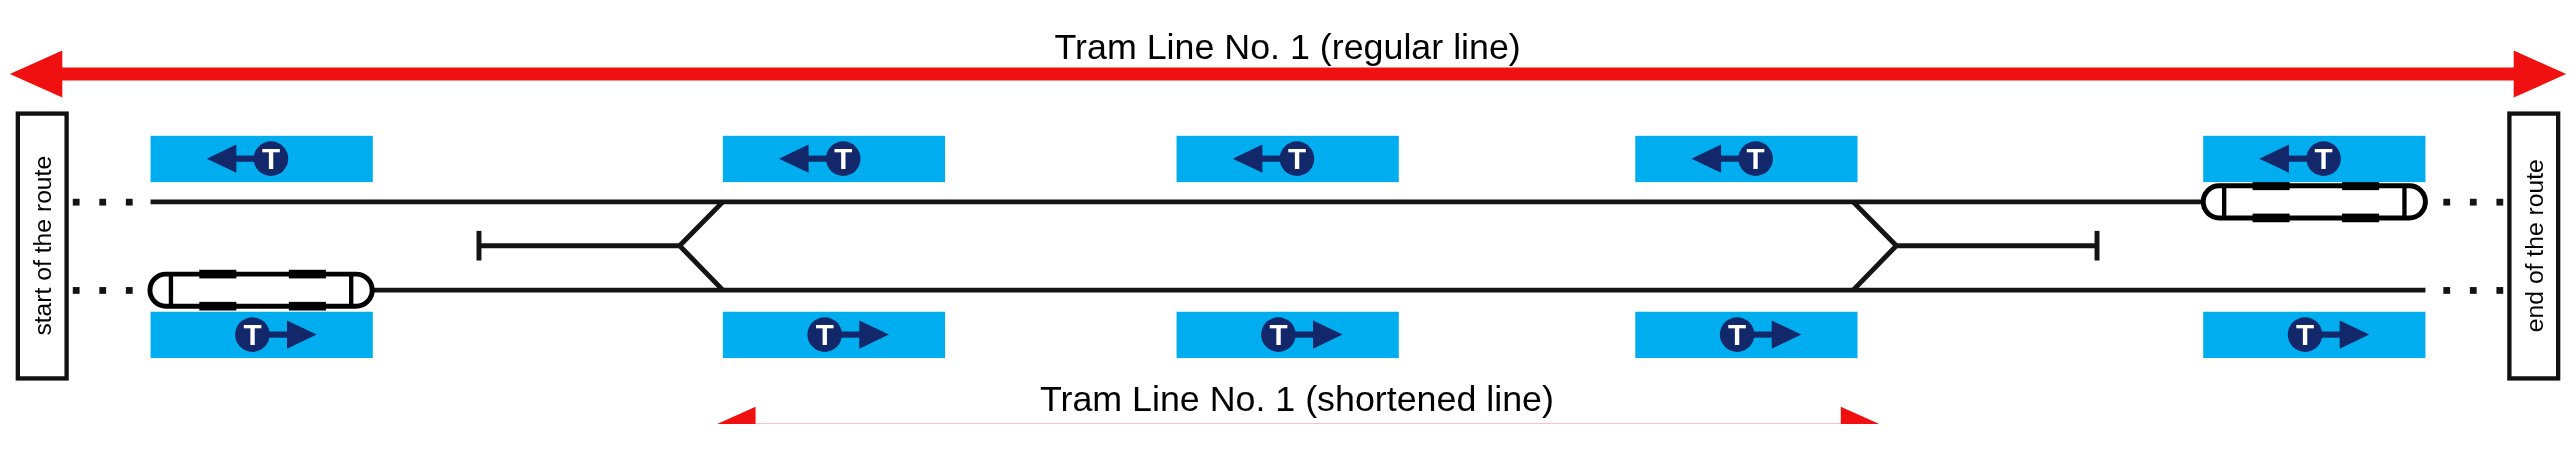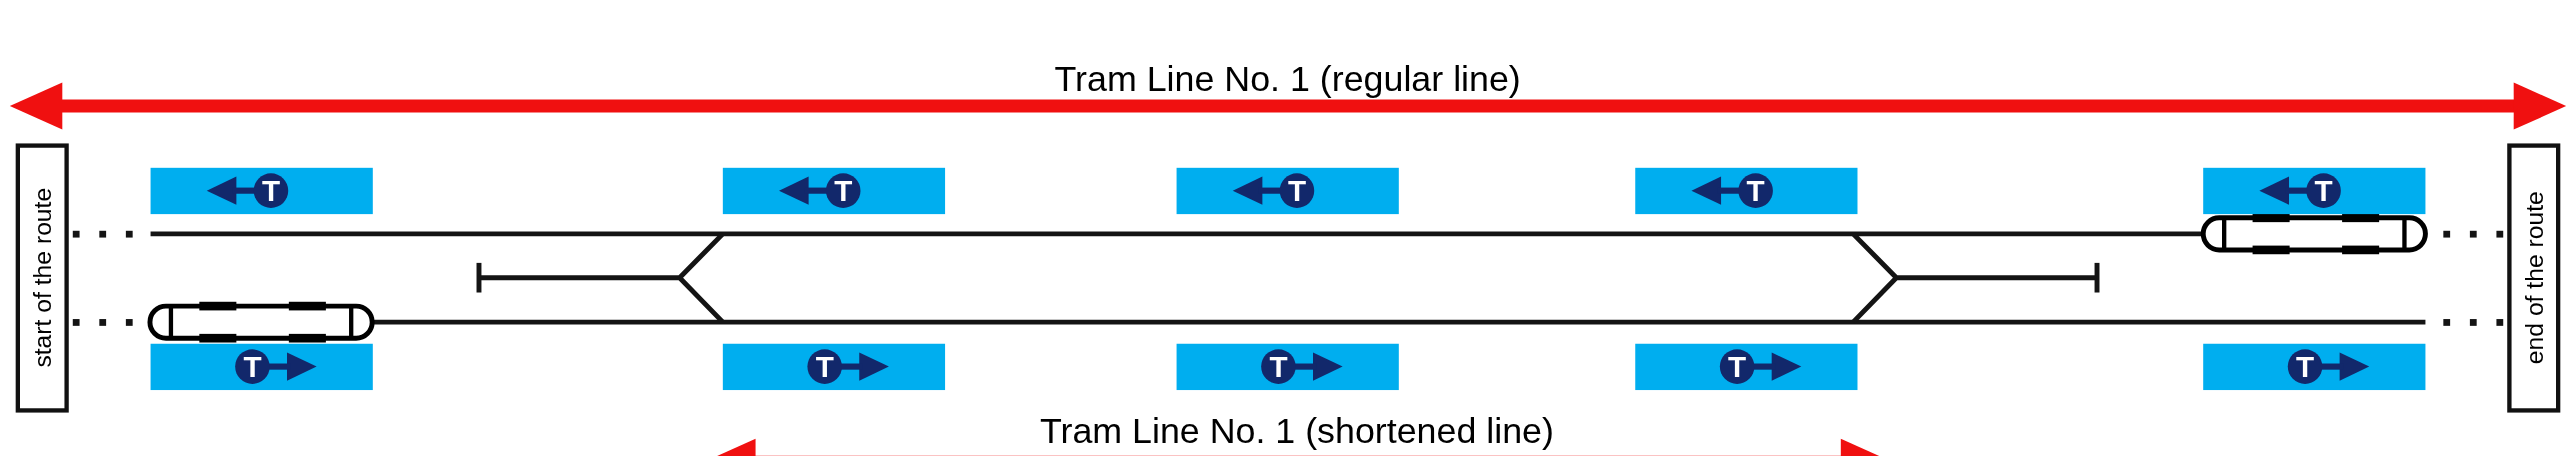--- a/index.html
+++ b/index.html
@@ -4,21 +4,21 @@
 <style>
   :root{
     --platform_blue:#00AEEF;
     --navy:#12286B;
     --arrow_red:#F01010;
     --track:#141414;
     --text:#000000;
     --paper:#FFFFFF;
   }
   html,body{margin:0;padding:0;background:var(--paper);}
-  .stage{width:2576px;height:424px;position:relative;background:var(--paper);overflow:hidden;margin-top:32px;}
+  .stage{width:2576px;height:424px;position:relative;background:var(--paper);overflow:hidden;}
   svg{display:block;}
   text{font-family:"Liberation Sans","DejaVu Sans",sans-serif;fill:var(--text);}
   .title{font-size:58px;}
   .boxlabel{font-size:40px;}
   .tglyph{font-size:48px;font-weight:bold;fill:#FFFFFF;}
   .trackline{stroke:var(--track);stroke-width:8;fill:none;}
   .redbar{stroke:var(--arrow_red);stroke-width:21;}
   .redhead{fill:var(--arrow_red);}
   .plat{fill:var(--platform_blue);}
   .navyfill{fill:var(--navy);}

